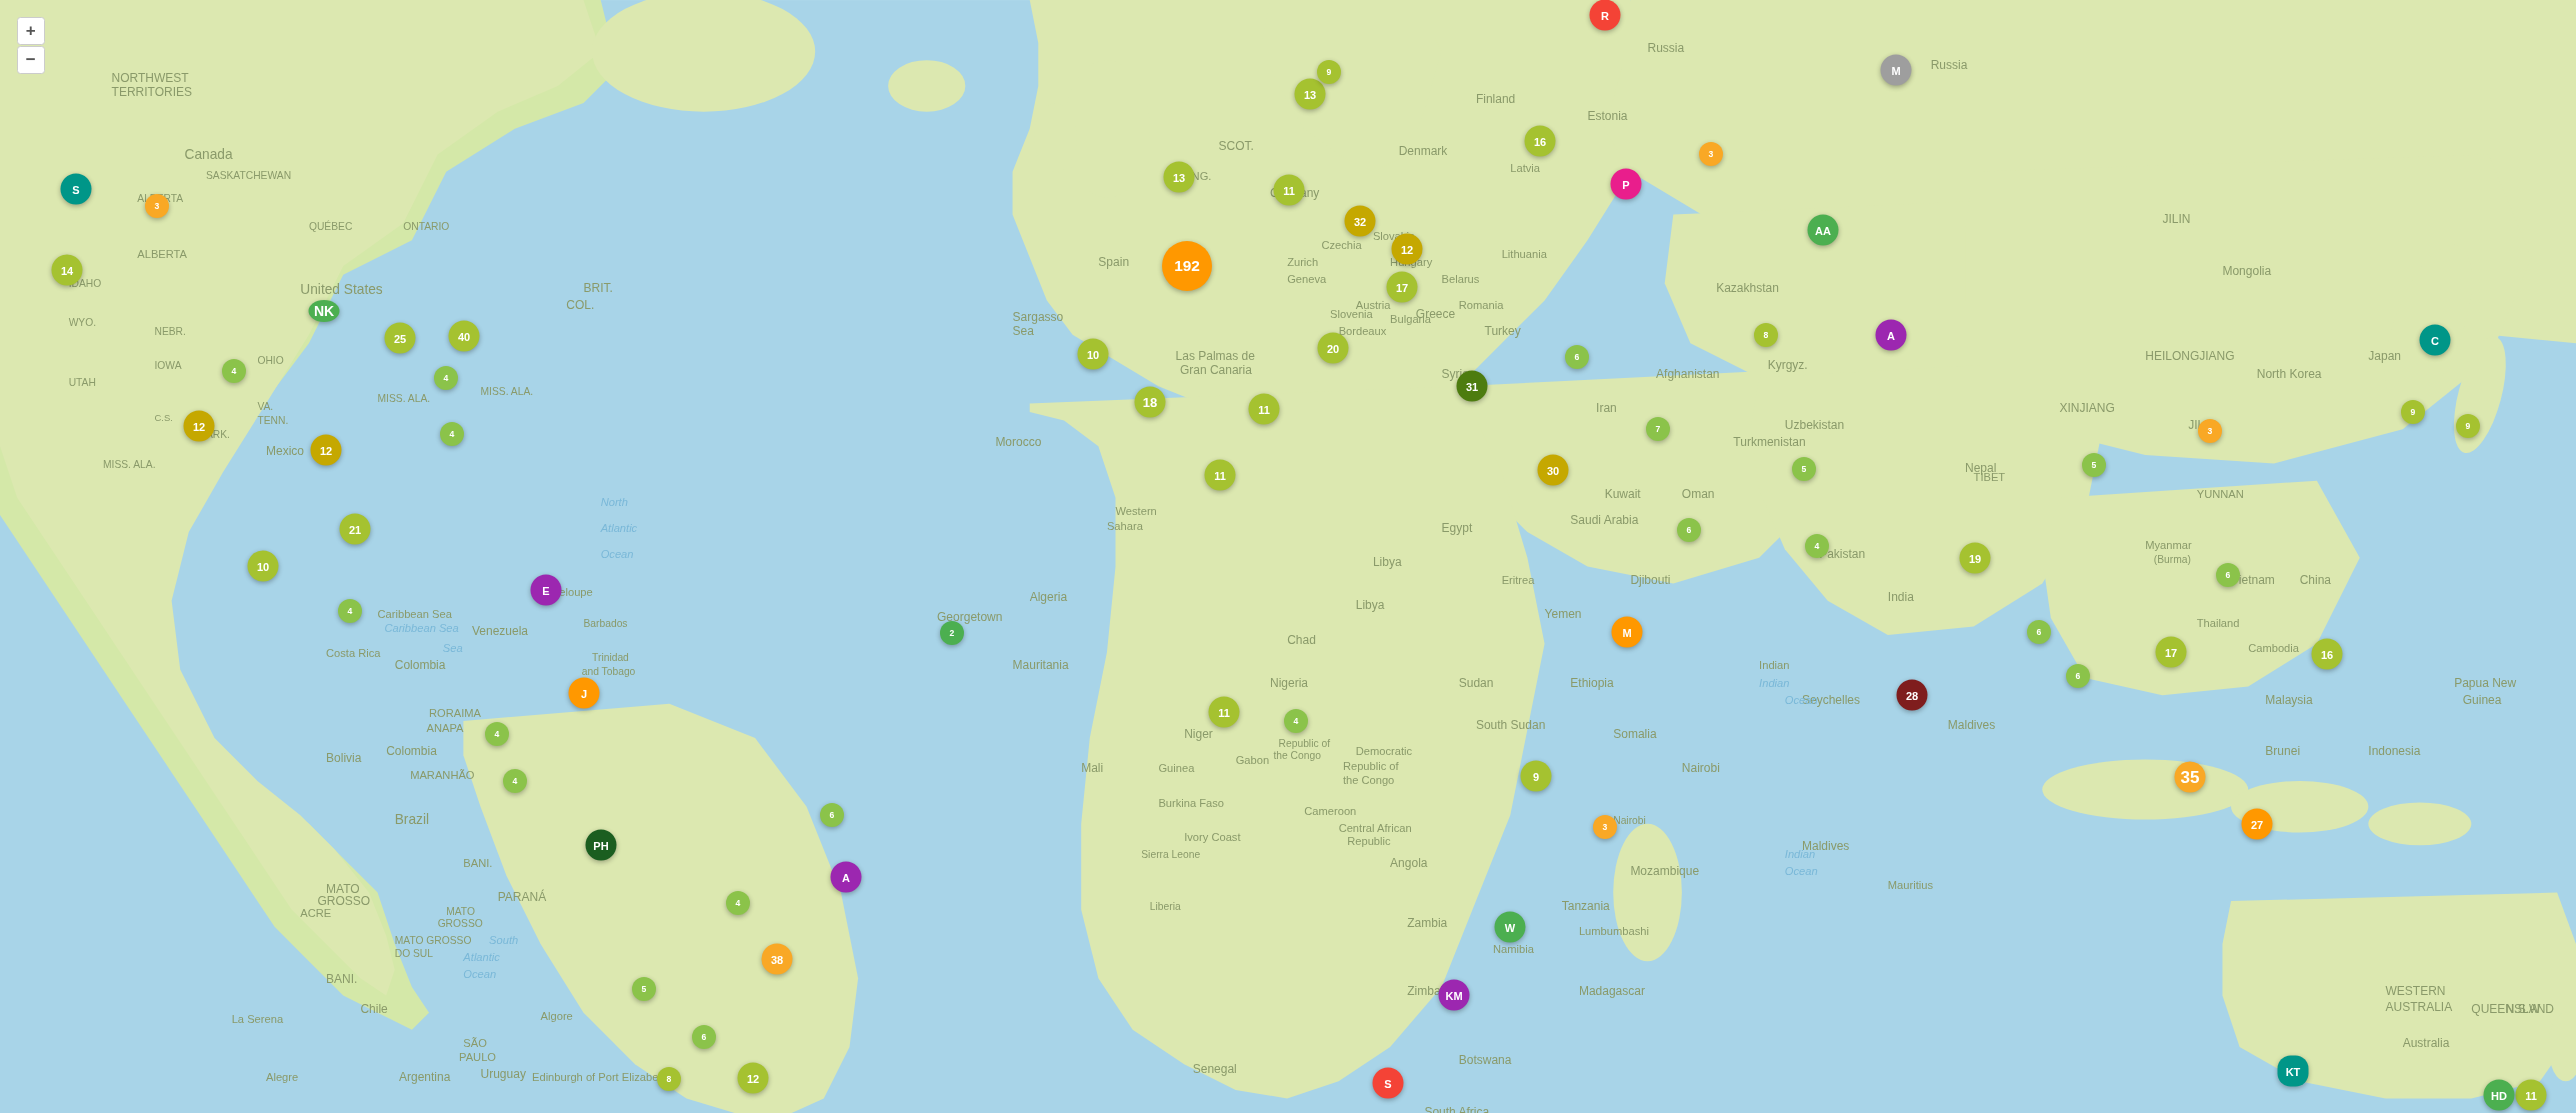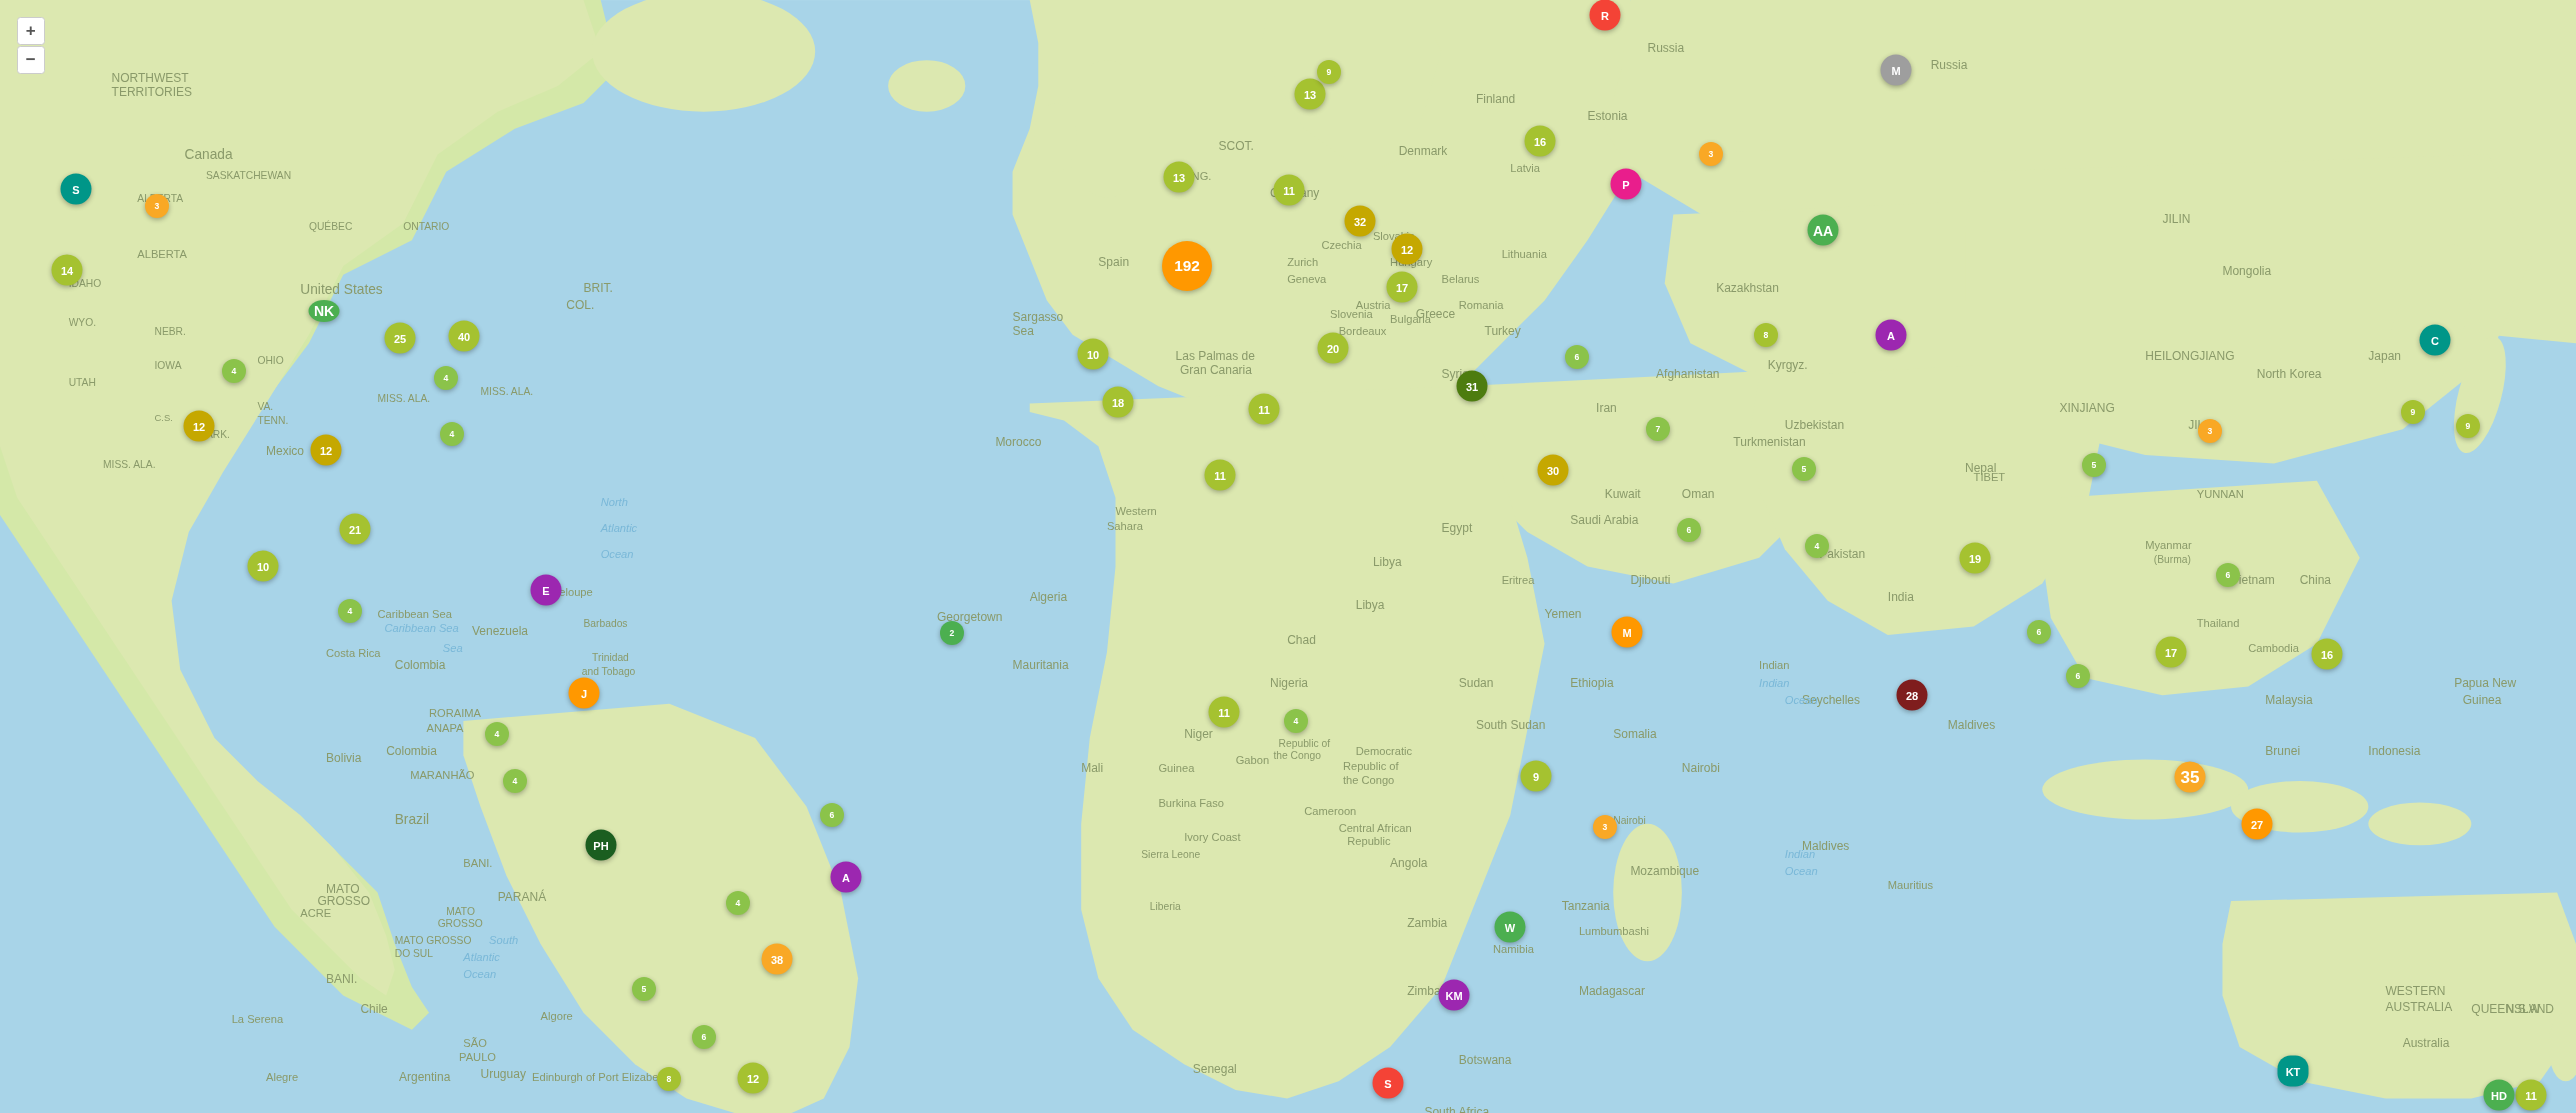--- a/index.html
+++ b/index.html
@@ -335,36 +335,36 @@
     <div class="marker" style="left: 832px; top: 815px; width: 24px; height: 24px; font-size: 8.6px; background: rgb(139, 195, 74);">6</div>
     <div class="marker" style="left: 738px; top: 903px; width: 24px; height: 24px; font-size: 8.6px; background: rgb(139, 195, 74);">4</div>
     <div class="marker" style="left: 777px; top: 959px; width: 31px; height: 31px; font-size: 11px; background: rgb(249, 168, 37);">38</div>
     <div class="marker" style="left: 644px; top: 989px; width: 24px; height: 24px; font-size: 8.6px; background: rgb(139, 195, 74);">5</div>
     <div class="marker" style="left: 704px; top: 1037px; width: 24px; height: 24px; font-size: 8.6px; background: rgb(139, 195, 74);">6</div>
     <div class="marker" style="left: 669px; top: 1079px; width: 24px; height: 24px; font-size: 8.6px; background: rgb(165, 194, 48);">8</div>
     <div class="marker" style="left: 753px; top: 1078px; width: 31px; height: 31px; font-size: 11px; background: rgb(165, 194, 48);">12</div>
     <div class="marker" style="left: 952px; top: 633px; width: 24px; height: 24px; font-size: 8.6px; background: rgb(76, 175, 80);">2</div>
     <div class="marker" style="left: 1187px; top: 266px; width: 50px; height: 50px; font-size: 15.4px; background: rgb(255, 152, 0);">192</div>
     <div class="marker" style="left: 1093px; top: 354px; width: 31px; height: 31px; font-size: 11px; background: rgb(165, 194, 48);">10</div>
-    <div class="marker" style="left: 1118px; top: 402px; width: 31px; height: 31px; font-size: 11px; background: rgb(165, 194, 48);">18</div>
+    <div class="marker" style="left: 1150px; top: 402px; width: 31px; height: 31px; font-size: 13px; background: rgb(165, 194, 48);">18</div>
     <div class="marker" style="left: 1289px; top: 190px; width: 31px; height: 31px; font-size: 11px; background: rgb(165, 194, 48);">11</div>
     <div class="marker" style="left: 1360px; top: 221px; width: 31px; height: 31px; font-size: 11px; background: rgb(197, 168, 0); text-align: right;">32</div>
     <div class="marker" style="left: 1179px; top: 177px; width: 31px; height: 31px; font-size: 11px; background: rgb(165, 194, 48);">13</div>
     <div class="marker" style="left: 1310px; top: 94px; width: 31px; height: 31px; font-size: 11px; background: rgb(165, 194, 48);">13</div>
     <div class="marker" style="left: 1329px; top: 72px; width: 24px; height: 24px; font-size: 8.6px; background: rgb(165, 194, 48);">9</div>
     <div class="marker" style="left: 1333px; top: 348px; width: 31px; height: 31px; font-size: 11px; background: rgb(165, 194, 48);">20</div>
     <div class="marker" style="left: 1402px; top: 287px; width: 31px; height: 31px; font-size: 11px; background: rgb(165, 194, 48);">17</div>
     <div class="marker" style="left: 1407px; top: 249px; width: 31px; height: 31px; font-size: 11px; background: rgb(197, 168, 0);">12</div>
     <div class="marker" style="left: 1472px; top: 386px; width: 31px; height: 31px; font-size: 11px; background: #4d7c0f;">31</div>
     <div class="marker" style="left: 1577px; top: 357px; width: 24px; height: 24px; font-size: 8.6px; background: rgb(139, 195, 74);">6</div>
     <div class="marker" style="left: 1264px; top: 409px; width: 31px; height: 31px; font-size: 11px; background: rgb(165, 194, 48);">11</div>
     <div class="marker" style="left: 1540px; top: 141px; width: 31px; height: 31px; font-size: 11px; background: rgb(165, 194, 48);">16</div>
     <div class="marker" style="left: 1626px; top: 184px; width: 31px; height: 31px; font-size: 11px; background: rgb(233, 30, 140);">P</div>
     <div class="marker" style="left: 1711px; top: 154px; width: 24px; height: 24px; font-size: 8.6px; background: rgb(249, 168, 37);">3</div>
-    <div class="marker" style="left: 1823px; top: 230px; width: 31px; height: 31px; font-size: 14px; background: rgb(76, 175, 80);">AA</div>
+    <div class="marker" style="left: 1823px; top: 230px; width: 31px; height: 31px; font-size: 11px; background: rgb(76, 175, 80);">AA</div>
     <div class="marker" style="left: 1896px; top: 70px; width: 31px; height: 31px; font-size: 11px; background: rgb(158, 158, 158);">M</div>
     <div class="marker" style="left: 1766px; top: 335px; width: 24px; height: 24px; font-size: 8.6px; background: rgb(165, 194, 48);">8</div>
     <div class="marker" style="left: 1891px; top: 335px; width: 31px; height: 31px; font-size: 11px; background: rgb(156, 39, 176);">A</div>
     <div class="marker" style="left: 1658px; top: 429px; width: 24px; height: 24px; font-size: 8.6px; background: rgb(139, 195, 74);">7</div>
     <div class="marker" style="left: 1689px; top: 530px; width: 24px; height: 24px; font-size: 8.6px; background: rgb(139, 195, 74);">6</div>
     <div class="marker" style="left: 1804px; top: 469px; width: 24px; height: 24px; font-size: 8.6px; background: rgb(139, 195, 74);">5</div>
     <div class="marker" style="left: 1817px; top: 546px; width: 24px; height: 24px; font-size: 8.6px; background: rgb(139, 195, 74);">4</div>
     <div class="marker" style="left: 1553px; top: 470px; width: 31px; height: 31px; font-size: 11px; background: rgb(197, 168, 0);">30</div>
     <div class="marker" style="left: 1220px; top: 475px; width: 31px; height: 31px; font-size: 11px; background: rgb(165, 194, 48);">11</div>
     <div class="marker" style="left: 1224px; top: 712px; width: 31px; height: 31px; font-size: 11px; background: rgb(165, 194, 48);">11</div>

